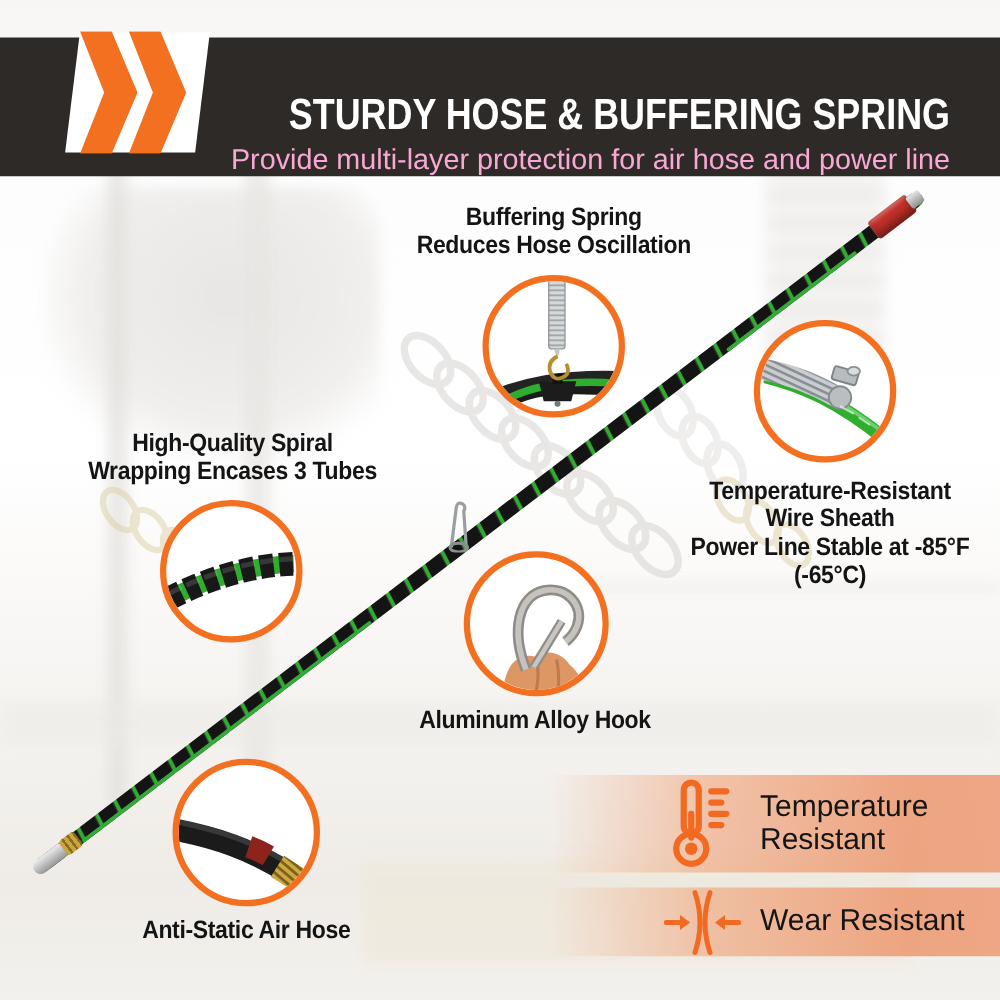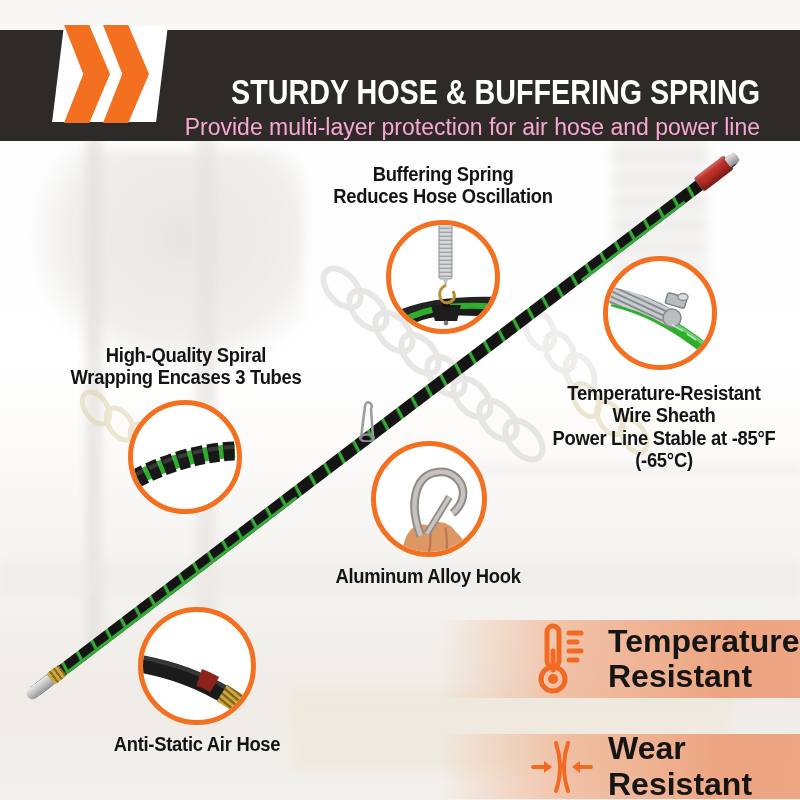--- a/index.html
+++ b/index.html
@@ -51,23 +51,23 @@
   .callout-circle{position:absolute;border-radius:50%;background:#ffffff;border:5px solid #f2701f;
                   overflow:hidden;z-index:3;}
   .callout-circle svg{display:block;width:100%;height:100%;}
   .callout-label{position:absolute;z-index:3;color:#141414;font-weight:700;font-size:20px;line-height:1.12;
                  text-align:center;white-space:pre-line;letter-spacing:-0.3px;transform:scaleX(0.92);}
 
   
   .feature-band{position:absolute;left:438px;width:362px;display:flex;align-items:center;z-index:1;
       background:linear-gradient(90deg,rgba(240,150,100,0) 0%,rgba(240,150,103,0.5) 35%,rgba(237,158,120,0.92) 80%,rgba(238,162,128,0.95) 100%);}
   .fb1{top:620px;height:78px;}
-  .fb2{top:710px;height:65px;margin-top:24px;}
+  .fb2{top:710px;height:55px;}
   .feature-icon{width:72px;margin-left:88px;display:flex;justify-content:center;align-items:center;flex:none;}
-  .feature-label{margin-left:10px;color:#151515;font-weight:700;font-size:32px;line-height:1.1;white-space:pre-line;}
+  .feature-label{margin-left:10px;color:#151515;font-weight:400;font-size:24px;line-height:1.1;white-space:pre-line;}
 </style>
 </head>
 <body>
 
 <div class="stage">
 
   <div class="bg">
     <div class="blob b-truck"></div>
     <div class="blob b-pillar1"></div>
     <div class="blob b-pillar2"></div>

